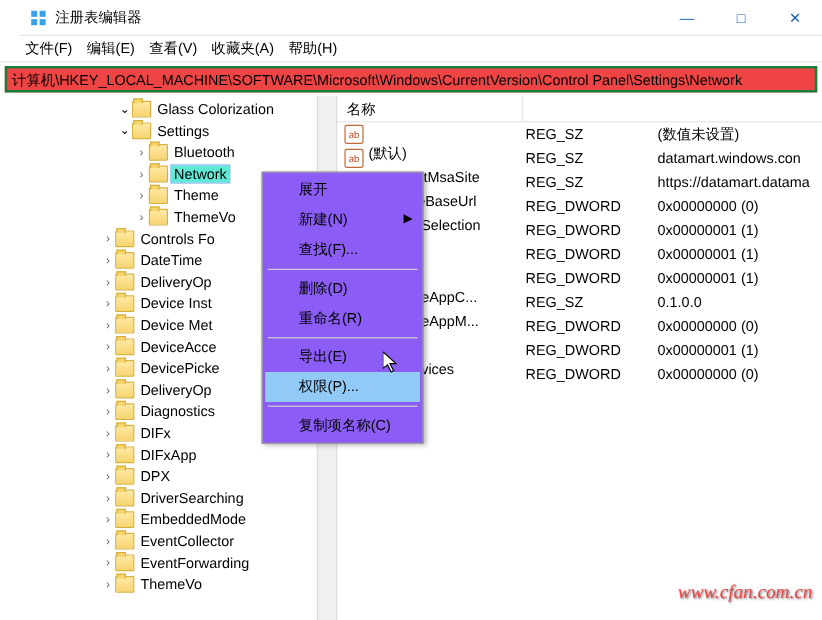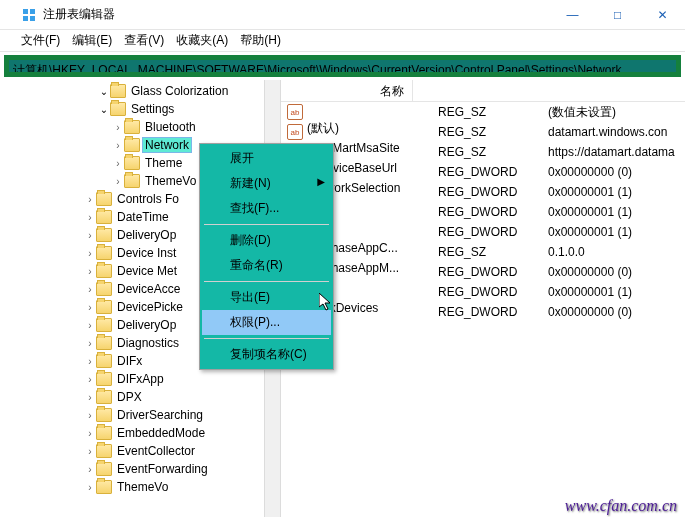--- a/index.html
+++ b/index.html
@@ -1,52 +1,52 @@
 <!DOCTYPE html>
 <html><head>
 <meta charset="utf-8">
 <style>
 * { margin: 0; padding: 0; box-sizing: border-box; font-family: "Microsoft YaHei", "Segoe UI", sans-serif; font-size: 12px; }
 body { background: #fff; width: 685px; height: 517px; overflow: hidden; position: relative; }
-.titlebar { height: 30px; background: #fff; display: flex; align-items: center; padding-left: 21px; border-bottom: 1px solid #e5e5e5; }
+.titlebar { height: 30px; background: #fff; display: flex; align-items: center; padding-left: 8px; border-bottom: 1px solid #e5e5e5; margin-left: 16px; }
 .titlebar .icon { width: 16px; height: 16px; margin-right: 6px; display:flex; align-items:center; justify-content:center;}
 .titlebar .title { flex: 1; color: #000; }
 .winbtns { display: flex; height: 100%; }
 .winbtn { width: 45px; display: flex; align-items: center; justify-content: center; color: #1a5fb4; }
 .winbtn.close { color: #1a5fb4; }
 .menubar { height: 22px; display: flex; align-items: center; padding: 0 21px; gap: 12px; background:#fff; border-bottom:1px solid #e5e5e5;}
 .menubar span { color: #000; cursor: default; }
-.pathbar { height: 22px; border: 5px solid #15803d; margin: 3px 4px; padding: 2px 4px; background: #0f766e; white-space: nowrap; overflow:hidden; color:#000;}
+.pathbar { height: 22px; border: 2px solid #15803d; margin: 3px 4px; padding: 2px 4px; background: #ef4444; white-space: nowrap; overflow:hidden; color:#000;}
 .content { display: flex; height: calc(517px - 30px - 22px - 28px); }
 .treepane { width: 281px; border-right: 1px solid #dcdcdc; overflow: hidden; position: relative; }
 .tree { padding-top: 2px; position:relative;}
 .trow { display: flex; align-items: center; height: 18px; white-space: nowrap; }
 .twist { width: 12px; text-align: center; color: #666; font-size: 10px; cursor: default; }
 .twist.open { color: #000; }
 .fld { width: 16px; height: 14px; margin-right: 3px; background: linear-gradient(#ffe9a6,#f6d46e); border:1px solid #d9b13b; border-radius:1px; position:relative;}
 .fld::before{content:"";position:absolute;top:-3px;left:0;width:6px;height:3px;background:#f6d46e;border:1px solid #d9b13b;border-bottom:none;}
 .trow .lbl { color: #000; padding: 0 2px;}
 .trow.sel .lbl { background: #5eead4; outline:1px solid #7ab7e8;}
 .listpane { flex: 1; overflow: hidden; position: relative; }
 .listhdr { display: flex; height: 22px; border-bottom: 1px solid #e5e5e5; }
 .listhdr div { padding: 3px 8px; border-right: 1px solid #e5e5e5; color:#000;}
-.col-n{width:132px;text-align:right;} .col-t{width:110px;} .col-d{flex:1;}
+.col-n{width:155px;} .col-t{width:110px;} .col-d{flex:1;}
 .lrow { display: flex; height: 20px; align-items: center; }
 .lrow .ic { width: 16px; height: 16px; margin: 0 4px 0 6px; border:1px solid #c06a3a; background:#fff; display:flex;align-items:center;justify-content:center;font-size:8px;color:#c24b1f;border-radius:2px;}
 .lrow .ic.bin{border-color:#2a6db3;color:#2a6db3;}
 .lrow .nm{width:131px; overflow:hidden;text-overflow:ellipsis;white-space:nowrap;margin-top:32px;}
 .lrow .tp{width:110px;}
 .lrow .dt{flex:1;overflow:hidden;white-space:nowrap;}
-.ctxmenu { position: absolute; left: 199px; top: 143px; width: 135px; background: #14b8a6; border: 1px solid #a0a0a0; box-shadow: 2px 2px 4px rgba(0,0,0,.3); padding: 2px; z-index: 100; }
+.ctxmenu { position: absolute; left: 218px; top: 143px; width: 135px; background: #8b5cf6; border: 1px solid #a0a0a0; box-shadow: 2px 2px 4px rgba(0,0,0,.3); padding: 2px; z-index: 100; }
 .ctxmenu .mi { padding: 4px 20px 4px 28px; position: relative; cursor: default; }
 .ctxmenu .mi.hl { background: #91c9f7; }
 .ctxmenu .mi .arrow { position: absolute; right: 6px; top: 5px; font-size:10px;}
 .ctxmenu hr { border: none; border-top: 1px solid #d0d0d0; margin: 3px 2px; }
 .cursor { position: absolute; left: 319px; top: 293px; z-index: 200; font-size: 16px; color: #000; pointer-events:none;}
-.watermark{position:absolute;right:8px;bottom:2px;color:#4c1d95;font-style:italic;font-size:16px;text-shadow:1px 1px 2px rgba(0,0,0,.6);font-family:Georgia,serif;z-index:50;}
+.watermark{position:absolute;right:8px;bottom:14px;color:#ef4444;font-style:italic;font-size:16px;text-shadow:1px 1px 2px rgba(0,0,0,.6);font-family:Georgia,serif;z-index:50;}
 .vscroll{position:absolute;right:0;top:0;bottom:0;width:16px;background:#f0f0f0;border-left:1px solid #dcdcdc;}
 .vscroll .thumb{position:absolute;left:2px;right:2px;background:#cdcdcd;border-radius:2px;}
 </style>
 </head>
 <body>
 
 <div class="titlebar">
   <span class="icon">
     <svg width="14" height="14">
         <rect x="1" y="1" width="5" height="5" fill="#3aa0e8"></rect>

